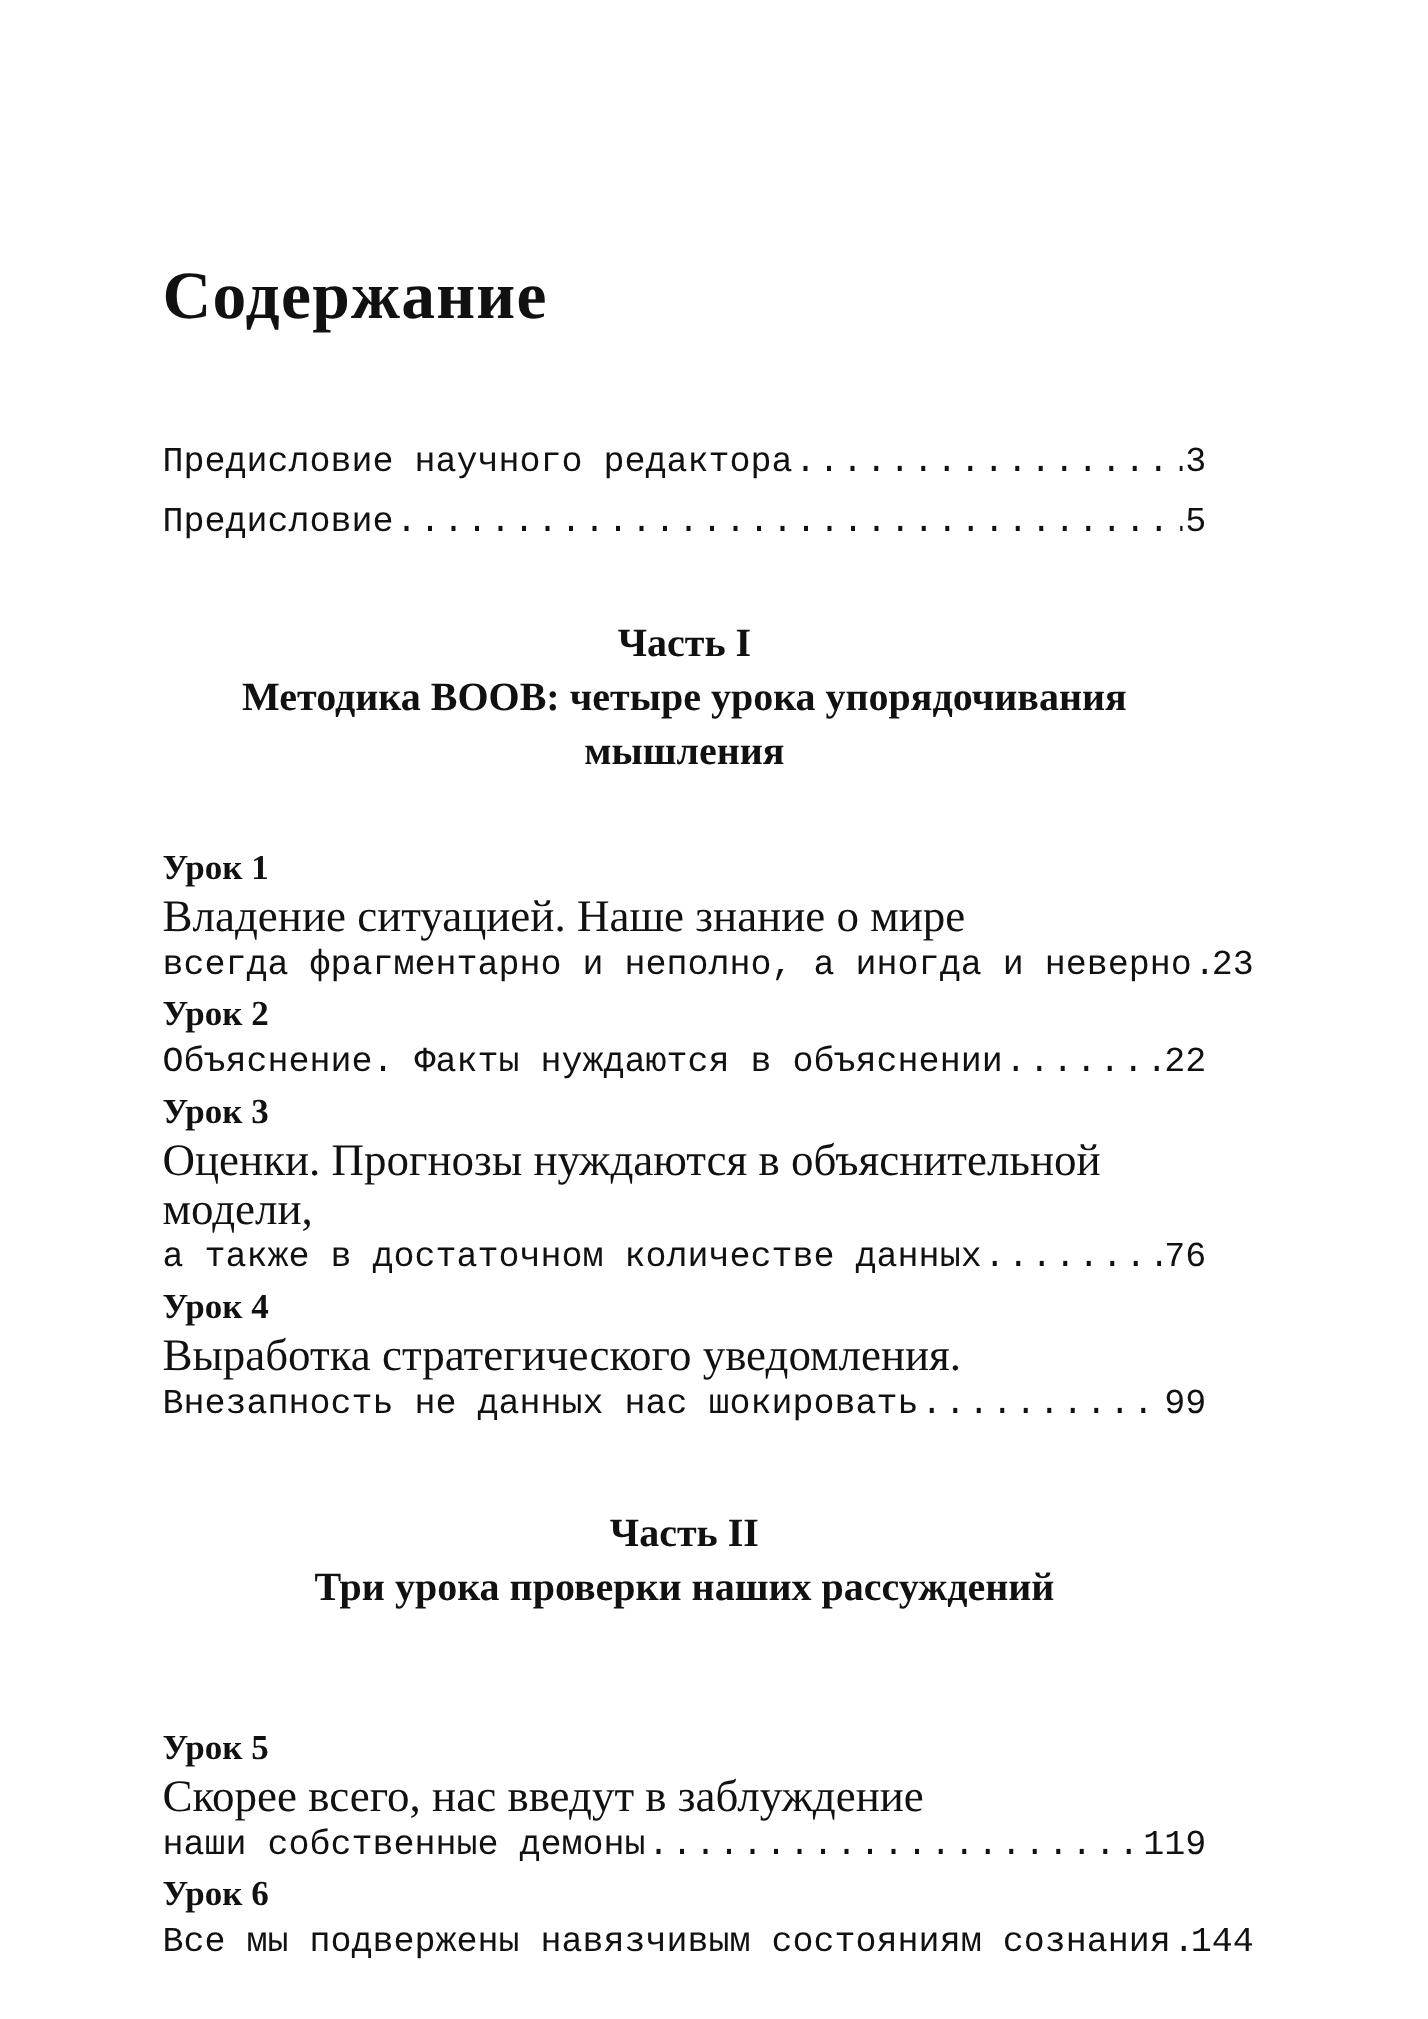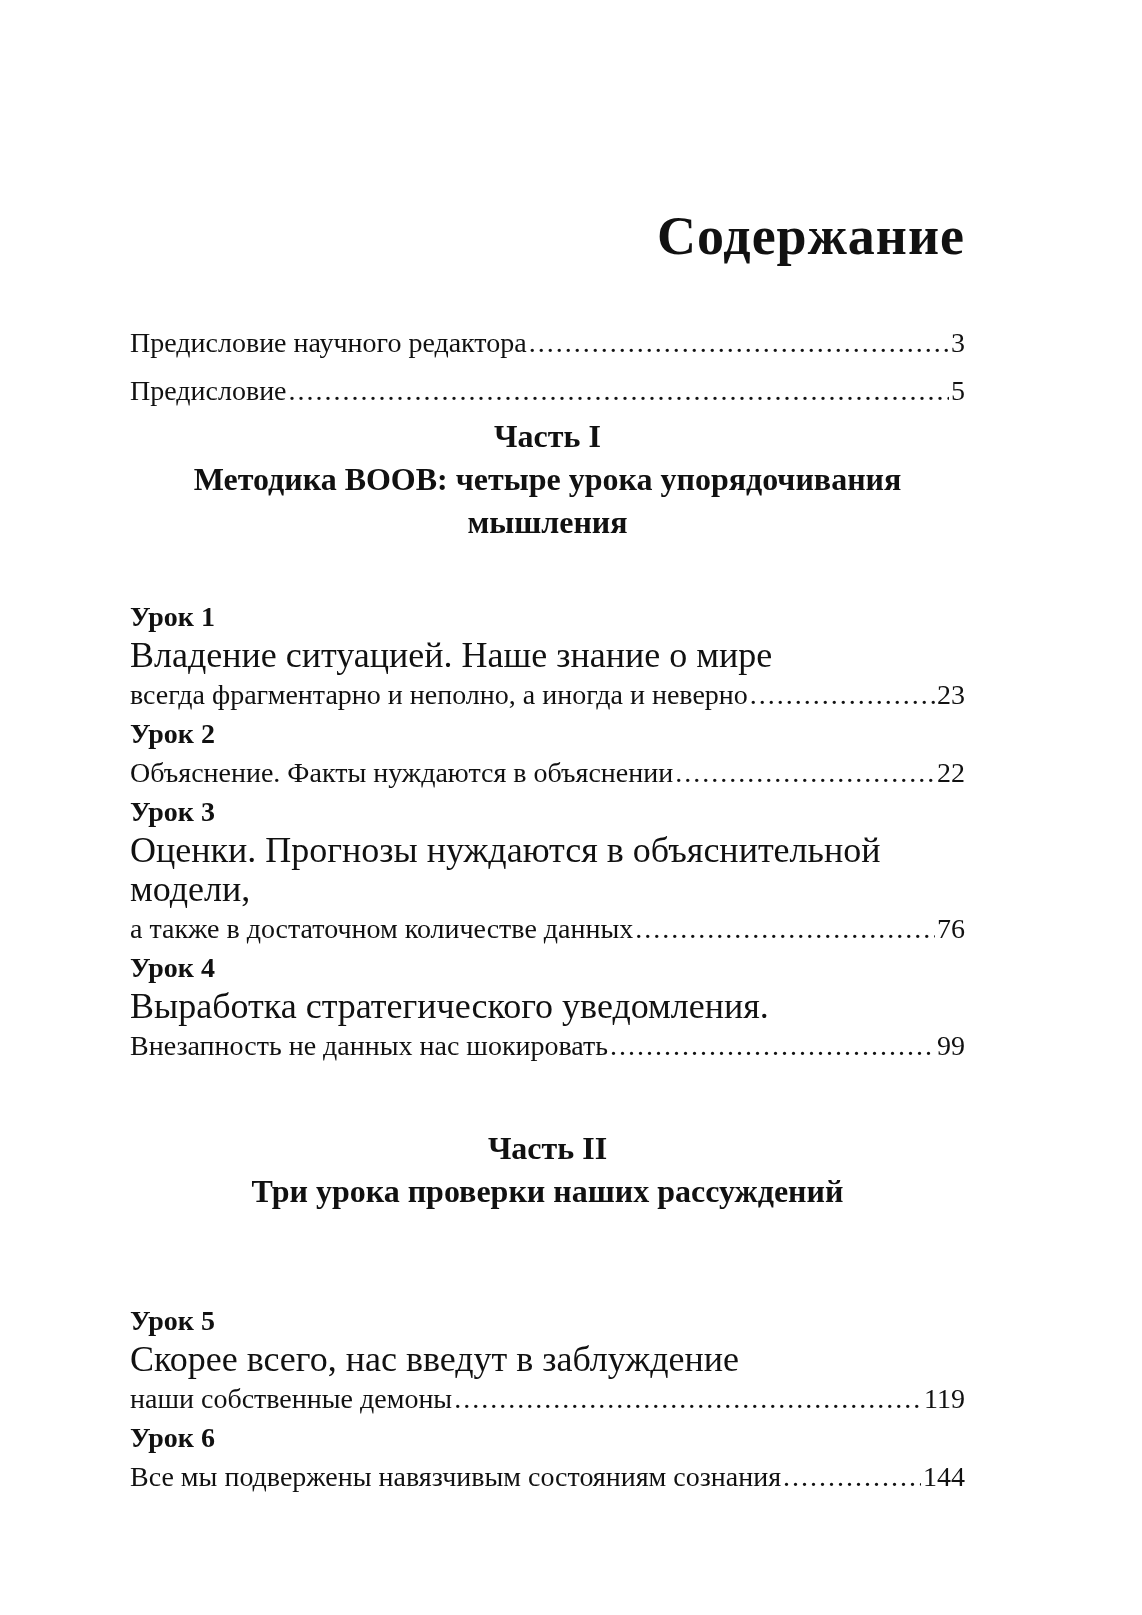--- a/index.html
+++ b/index.html
@@ -11,46 +11,48 @@
     color: #111111;
     font-family: "Liberation Serif", serif;
     overflow: hidden;
   }
   .page {
     width: 1142px;
     height: 1615px;
     padding: 205px 177px 0 130px;
   }
   .doc-title {
-    text-align: right;
+    text-align: left;
     font-size: 54px;
     font-weight: bold;
     letter-spacing: 1px;
-    margin-bottom: 52px;
+    margin-bottom: 80px;
   }
   .toc-line {
     display: flex;
     align-items: baseline;
     font-size: 28px;
     line-height: 48px;
+    font-family: Liberation Mono, monospace;
   }
   .toc-line .entry-text { white-space: nowrap; }
   .dots {
     flex: 1;
     min-width: 12px;
     overflow: hidden;
     white-space: nowrap;
     letter-spacing: 2px;
     margin: 0 2px;
   }
   .dots::after {
     content: "......................................................................................................................................................................";
   }
   .pagenum { white-space: nowrap; }
   .part-heading {
+    margin-top: 50px;
     text-align: center;
     font-weight: bold;
   }
   .part-label {
     font-size: 32px;
     line-height: 1.35;
   }
   .part-title {
     font-size: 32px;
     line-height: 1.35;

